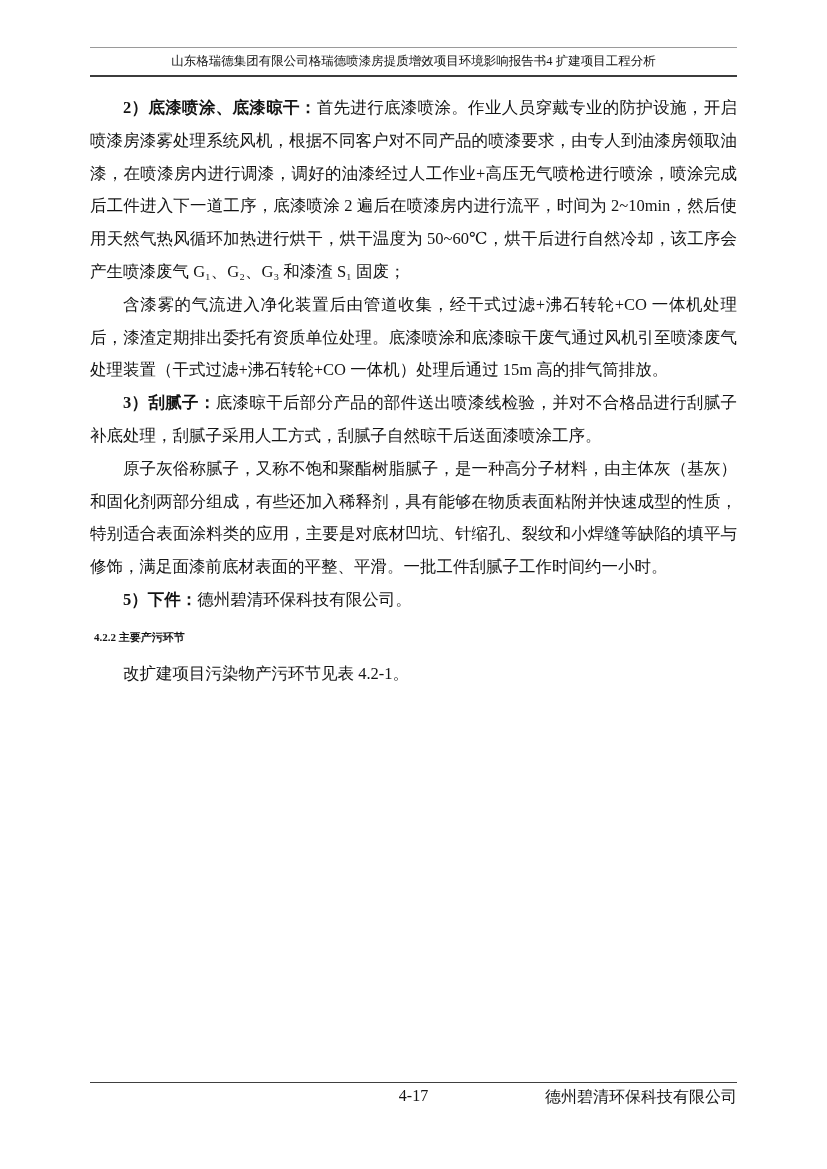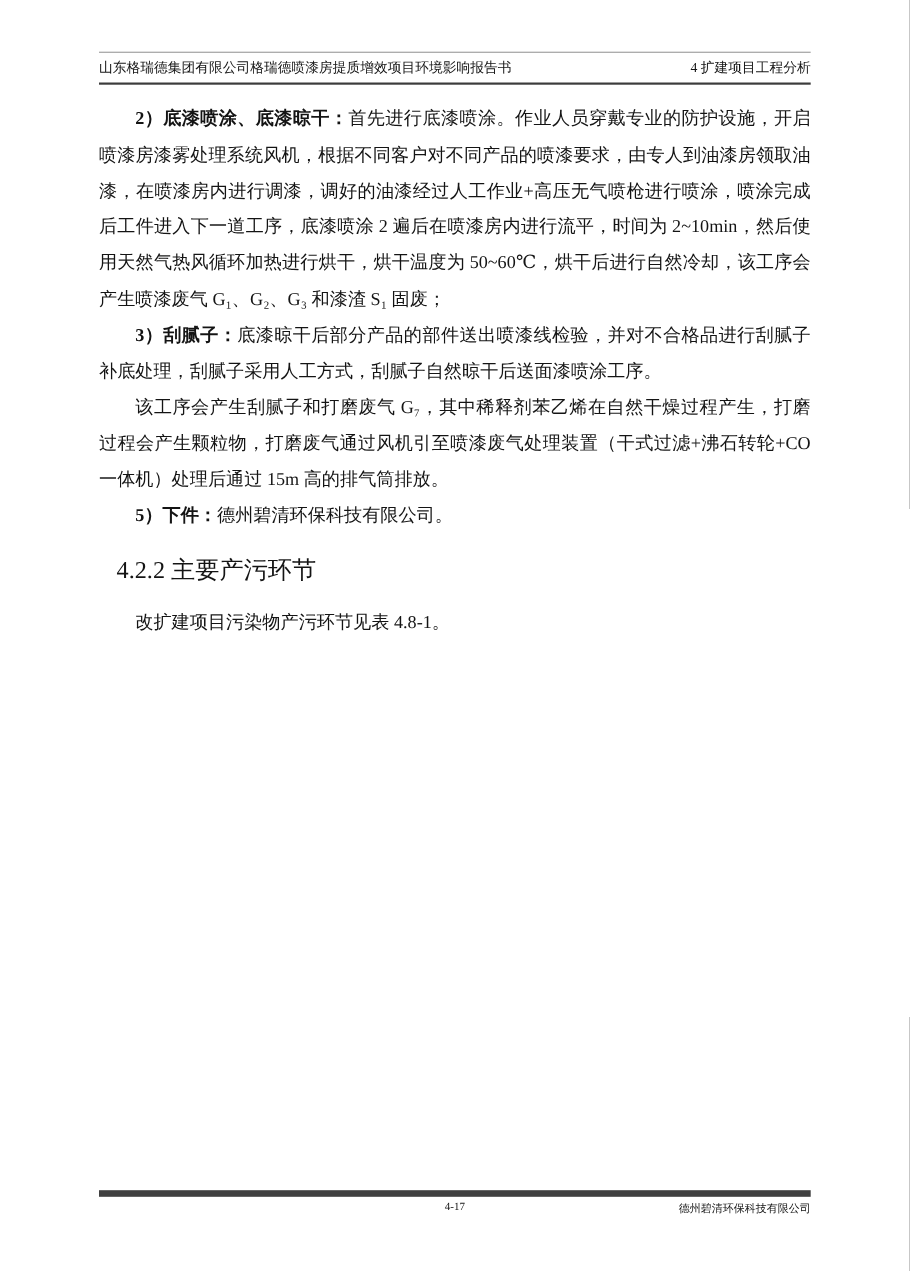--- a/index.html
+++ b/index.html
@@ -12,46 +12,46 @@
     color:#141414;
     overflow:hidden;
   }
   
   .header {
     position:absolute;
     left:90px; width:647px; top:47px;
   }
   .header-topline { border-top:1px solid #9a9a9a; }
   .header-row {
-    display:flex; justify-content:space-between; align-items:flex-end;
+    display:flex; justify-content:center; align-items:flex-end;
     padding:5px 0 6px 0;
     font-size:12.5px; line-height:16px;
   }
   .header-rule { border-top:2px solid #3c3c3c; }
   
   .body {
     position:absolute;
     left:90px; width:647px; top:92px;
     font-size:16.5px;
     line-height:32.8px;
     text-align:justify;
   }
   .body p { margin:0; text-indent:33px; }
   .body .lead { font-weight:bold; }
   .body h3 {
-    margin:16px; font-size:22px; line-height:32.8px;
-    font-weight:normal; text-indent:0; text-align:left;
+    margin:4px; font-size:11px; line-height:32.8px;
+    font-weight:bold; text-indent:0; text-align:left;
   }
   
   .footer {
     position:absolute;
     left:90px; width:647px; top:1082px;
-    border-top:6px solid #404040;
+    border-top:1px solid #404040;
     height:28px;
-    font-size:10px;
+    font-size:16px;
   }
   .footer .page-num {
     position:absolute; left:0; right:0; top:4px;
     text-align:center;
   }
   .footer .company {
     position:absolute; right:0; top:4px;
   }
 </style>
 </head>
@@ -63,25 +63,26 @@
     <div class="header-topline"></div>
     <div class="header-row">
       <span>山东格瑞德集团有限公司格瑞德喷漆房提质增效项目环境影响报告书</span>
       <span>4 扩建项目工程分析</span>
     </div>
     <div class="header-rule"></div>
   </div>
 
   <div class="body">
     <p><span class="lead">2）底漆喷涂、底漆晾干：</span><span>首先进行底漆喷涂。作业人员穿戴专业的防护设施，开启喷漆房漆雾处理系统风机，根据不同客户对不同产品的喷漆要求，由专人到油漆房领取油漆，在喷漆房内进行调漆，调好的油漆经过人工作业+高压无气喷枪进行喷涂，喷涂完成后工件进入下一道工序，底漆喷涂 2 遍后在喷漆房内进行流平，时间为 2~10min，然后使用天然气热风循环加热进行烘干，烘干温度为 50~60℃，烘干后进行自然冷却，该工序会产生喷漆废气 G₁、G₂、G₃ 和漆渣 S₁ 固废；</span></p>
+    <p><span>含漆雾的气流进入净化装置后由管道收集，经干式过滤+沸石转轮+CO 一体机处理后，漆渣定期排出委托有资质单位处理。底漆喷涂和底漆晾干废气通过风机引至喷漆废气处理装置（干式过滤+沸石转轮+CO 一体机）处理后通过 15m 高的排气筒排放。</span></p>
     <p><span class="lead">3）刮腻子：</span><span>底漆晾干后部分产品的部件送出喷漆线检验，并对不合格品进行刮腻子补底处理，刮腻子采用人工方式，刮腻子自然晾干后送面漆喷涂工序。</span></p>
-    <p><span>该工序会产生刮腻子和打磨废气 G₇，其中稀释剂苯乙烯在自然干燥过程产生，打磨过程会产生颗粒物，打磨废气通过风机引至喷漆废气处理装置（干式过滤+沸石转轮+CO 一体机）处理后通过 15m 高的排气筒排放。</span></p>
+    <p><span>原子灰俗称腻子，又称不饱和聚酯树脂腻子，是一种高分子材料，由主体灰（基灰）和固化剂两部分组成，有些还加入稀释剂，具有能够在物质表面粘附并快速成型的性质，特别适合表面涂料类的应用，主要是对底材凹坑、针缩孔、裂纹和小焊缝等缺陷的填平与修饰，满足面漆前底材表面的平整、平滑。一批工件刮腻子工作时间约一小时。</span></p>
     <p><span class="lead">5）下件：</span><span>德州碧清环保科技有限公司。</span></p>
     <h3>4.2.2 主要产污环节</h3>
-    <p><span>改扩建项目污染物产污环节见表 4.8-1。</span></p>
+    <p><span>改扩建项目污染物产污环节见表 4.2-1。</span></p>
   </div>
 
   <div class="footer">
     <span class="page-num">4-17</span>
     <span class="company">德州碧清环保科技有限公司</span>
   </div>
 
 </div>
 
 </body></html>

